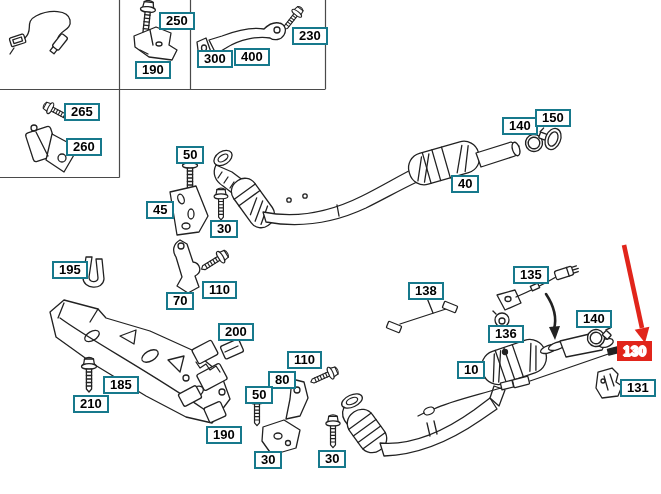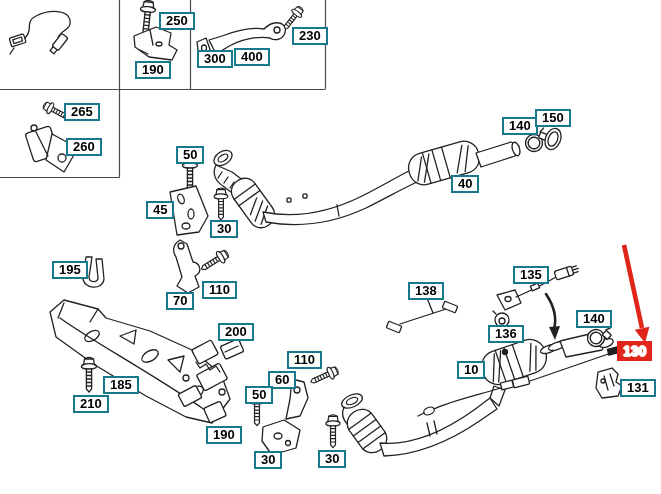--- a/index.html
+++ b/index.html
@@ -277,21 +277,21 @@
   <div class="plabel" style="left:502px;top:117px">140</div>
   <div class="plabel" style="left:535px;top:109px">150</div>
   <div class="plabel" style="left:52px;top:261px">195</div>
   <div class="plabel" style="left:202px;top:281px">110</div>
   <div class="plabel" style="left:166px;top:292px">70</div>
   <div class="plabel" style="left:218px;top:323px">200</div>
   <div class="plabel" style="left:103px;top:376px">185</div>
   <div class="plabel" style="left:73px;top:395px">210</div>
   <div class="plabel" style="left:206px;top:426px">190</div>
   <div class="plabel" style="left:287px;top:351px">110</div>
-  <div class="plabel" style="left:268px;top:371px">60</div>
+  <div class="plabel" style="left:268px;top:371px">80</div>
   <div class="plabel" style="left:245px;top:386px">50</div>
   <div class="plabel" style="left:254px;top:451px">30</div>
   <div class="plabel" style="left:318px;top:450px">30</div>
   <div class="plabel" style="left:408px;top:282px">138</div>
   <div class="plabel" style="left:513px;top:266px">135</div>
   <div class="plabel" style="left:488px;top:325px">136</div>
   <div class="plabel" style="left:576px;top:310px">140</div>
   <div class="plabel" style="left:457px;top:361px">10</div>
   <div class="plabel hl" style="left:617px;top:341px">130</div>
   <div class="plabel" style="left:620px;top:379px">131</div>

